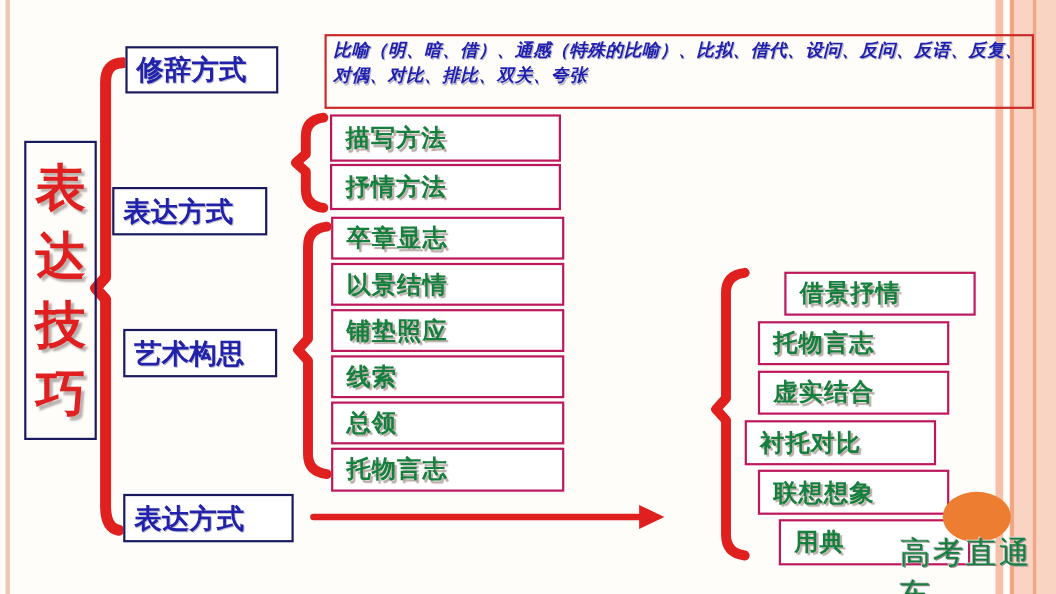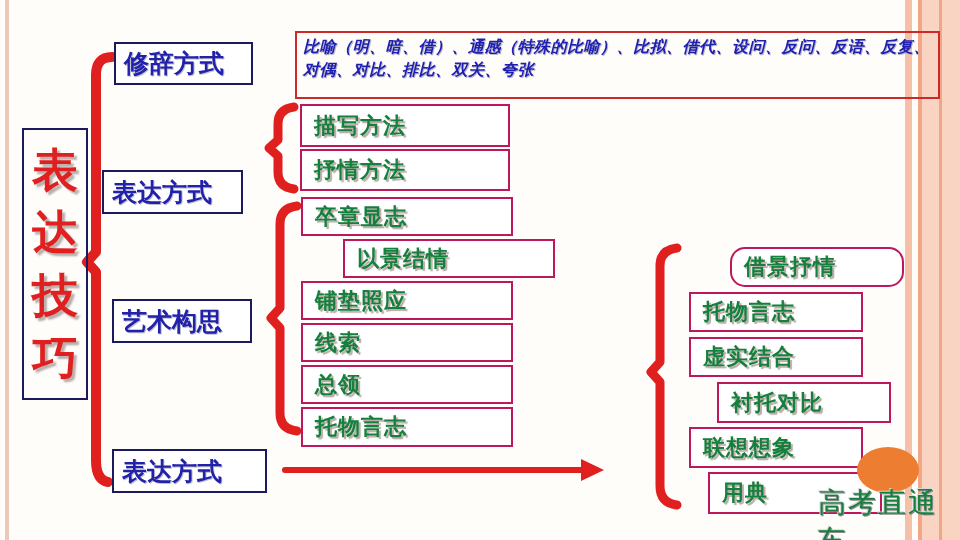--- a/index.html
+++ b/index.html
@@ -102,27 +102,27 @@
 
 <div class="label-box" style="left:114px;top:42px;width:127px;height:39px;">修辞方式</div>
 <div class="label-box" style="left:102px;top:127px;width:129px;height:40px;margin-top:43px;">表达方式</div>
 <div class="label-box" style="left:112px;top:299px;width:128px;height:40px;">艺术构思</div>
 <div class="label-box" style="left:112px;top:449px;width:143px;height:40px;">表达方式</div>
 
 <div class="item-box" style="left:300px;top:104px;width:194px;height:39px;">描写方法</div>
 <div class="item-box" style="left:300px;top:149px;width:194px;height:38px;">抒情方法</div>
 
 <div class="item-box" style="left:301px;top:197px;width:196px;height:35px;">卒章显志</div>
-<div class="item-box" style="left:301px;top:239px;width:196px;height:35px;margin-left:42px;">以景结情</div>
+<div class="item-box" style="left:301px;top:239px;width:196px;height:35px;">以景结情</div>
 <div class="item-box" style="left:301px;top:281px;width:196px;height:35px;">铺垫照应</div>
 <div class="item-box" style="left:301px;top:323px;width:196px;height:35px;">线索</div>
 <div class="item-box" style="left:301px;top:365px;width:196px;height:35px;">总领</div>
 <div class="item-box" style="left:301px;top:407px;width:196px;height:36px;">托物言志</div>
 
-<div class="item-box" style="left:730px;top:247px;width:158px;height:36px;border-radius:15px;">借景抒情</div>
+<div class="item-box" style="left:713px;top:247px;width:158px;height:36px;">借景抒情</div>
 <div class="item-box" style="left:689px;top:292px;width:158px;height:36px;">托物言志</div>
 <div class="item-box" style="left:689px;top:337px;width:158px;height:36px;">虚实结合</div>
-<div class="item-box" style="left:717px;top:382px;width:158px;height:37px;">衬托对比</div>
+<div class="item-box" style="left:677px;top:382px;width:158px;height:37px;">衬托对比</div>
 <div class="item-box" style="left:689px;top:427px;width:158px;height:37px;">联想想象</div>
 <div class="item-box" style="left:708px;top:472px;width:158px;height:38px;">用典</div>
 
 <div class="orange-ellipse"></div>
 <div class="watermark">高考直通车</div>
 
 </body></html>

